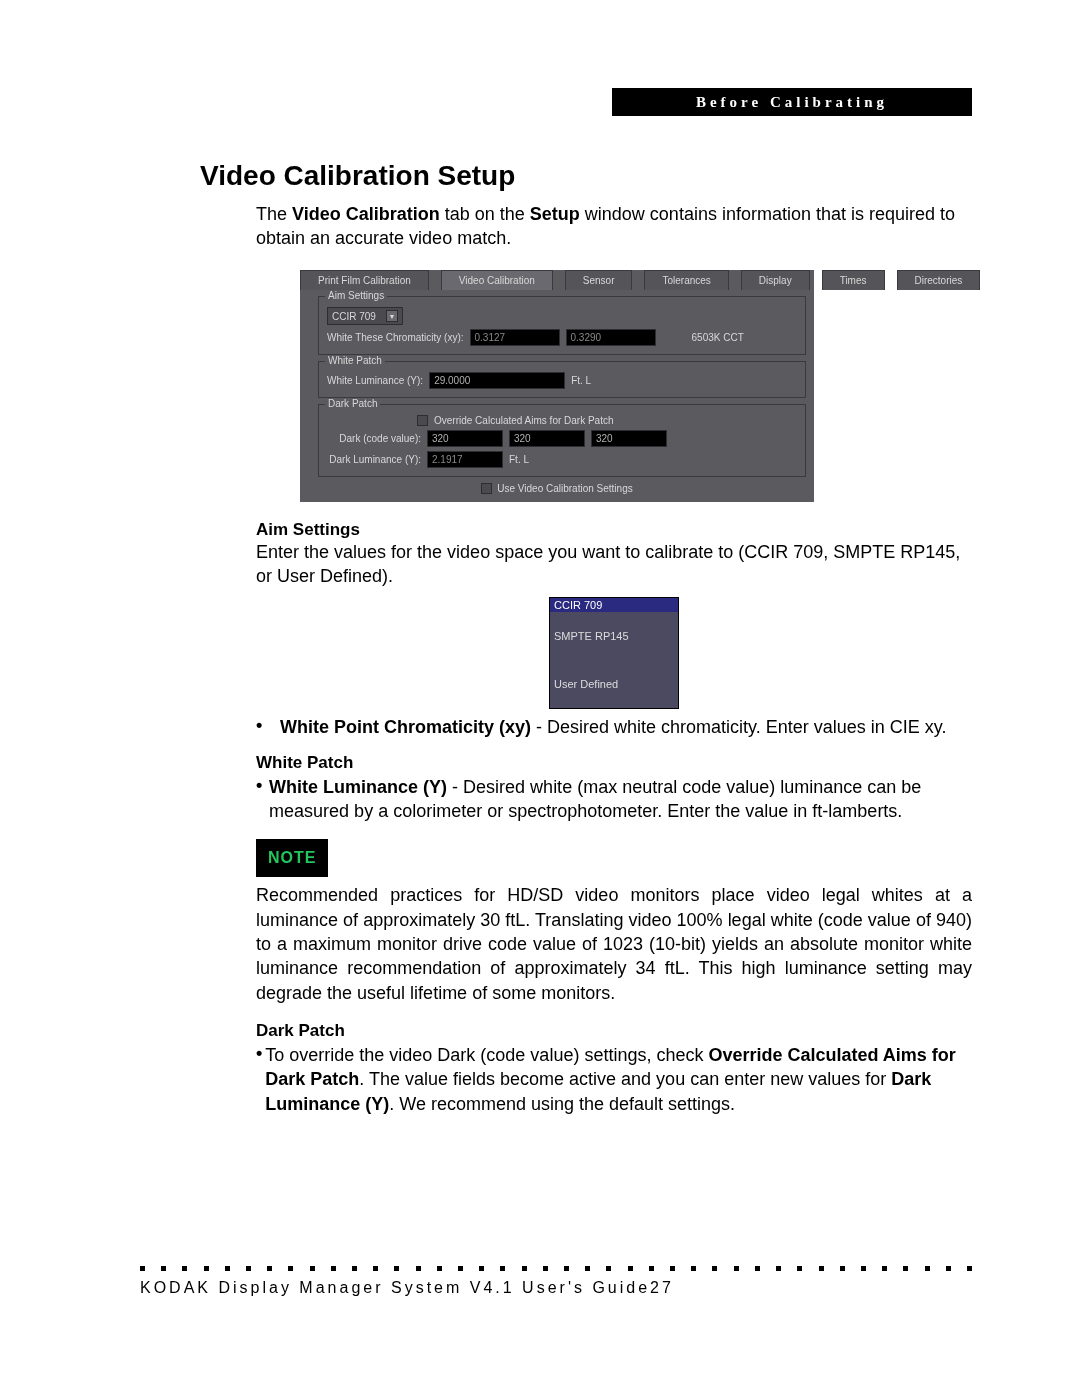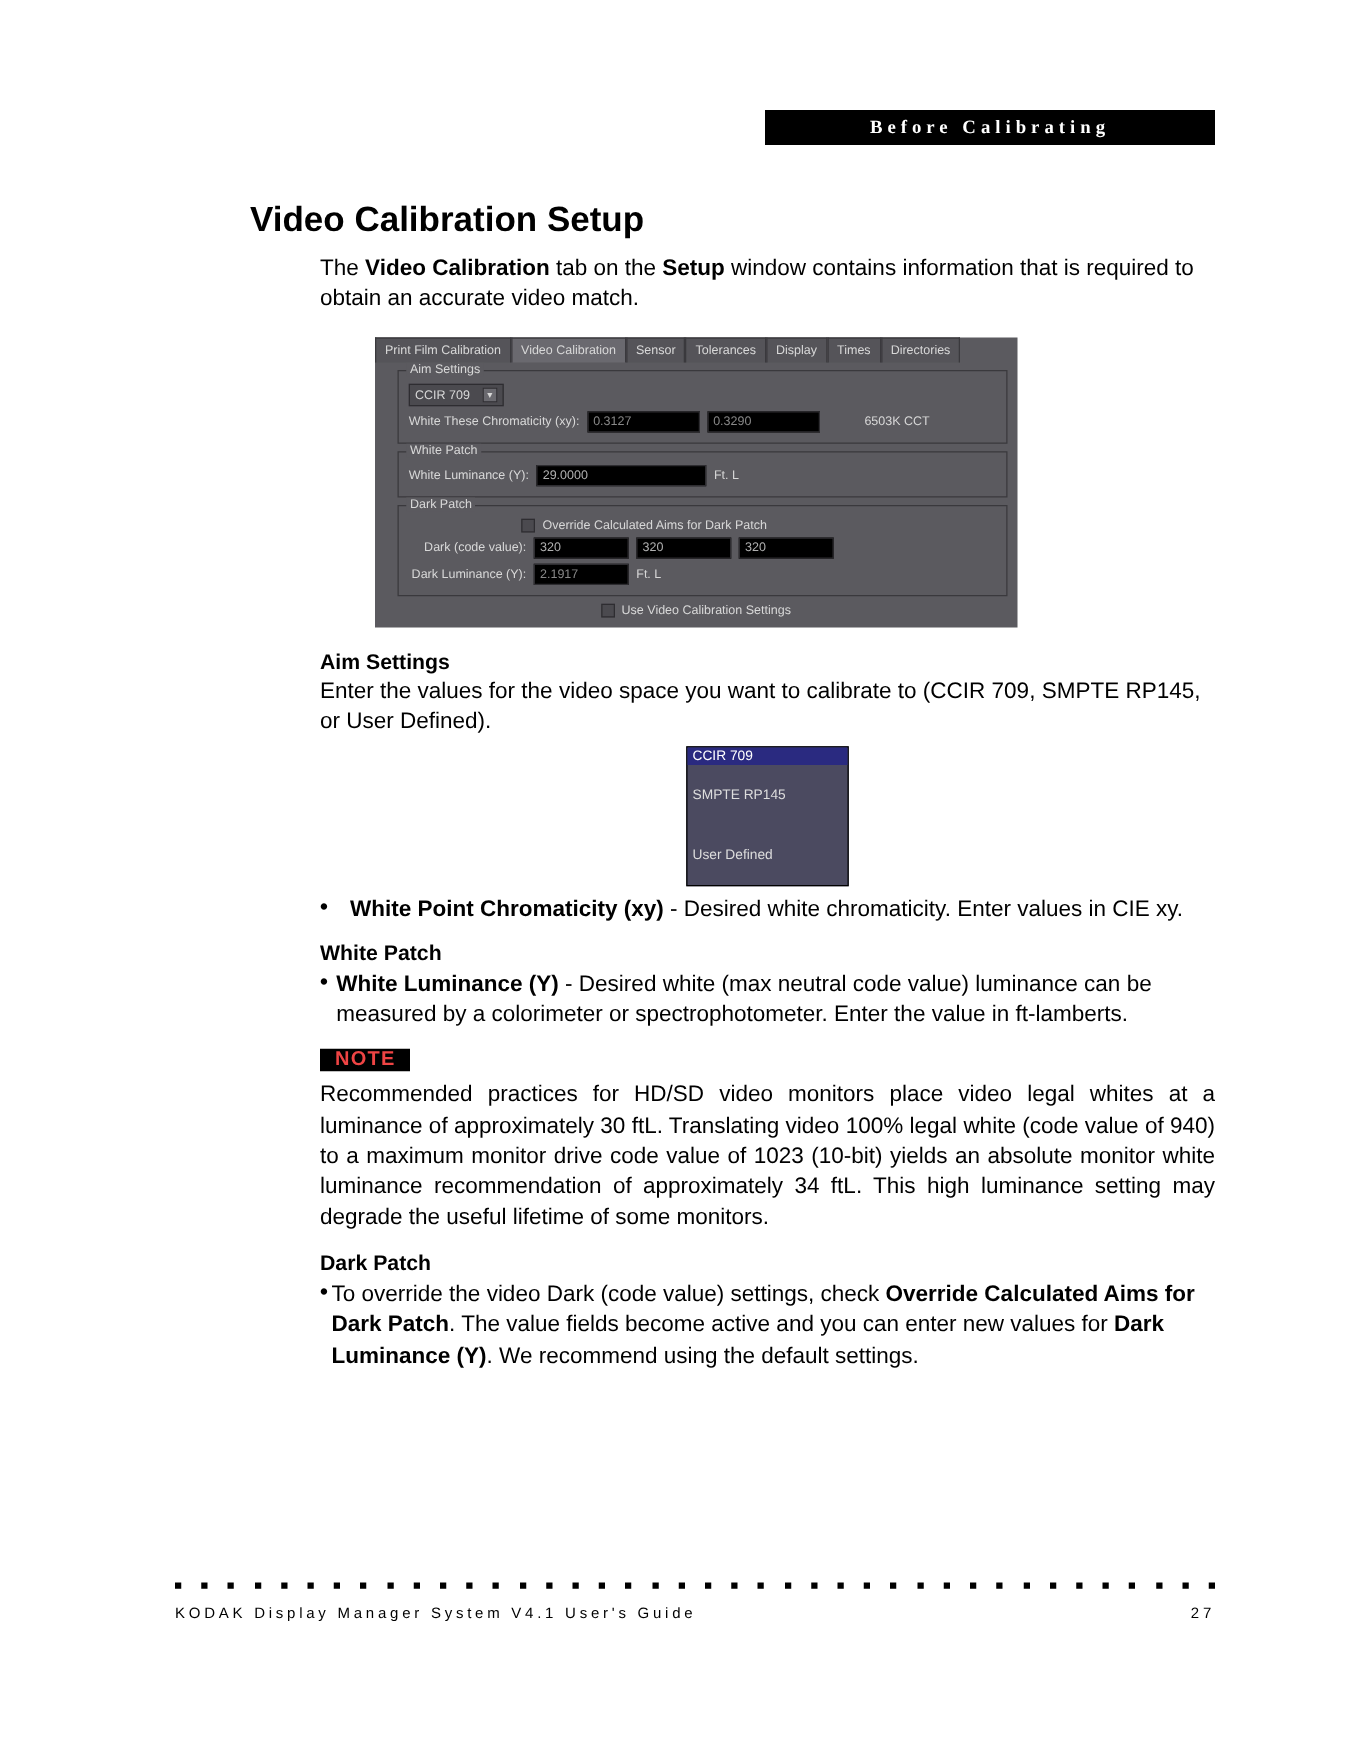--- a/index.html
+++ b/index.html
@@ -48,25 +48,25 @@
     left: 300px;
     width: 514px;
     background: #5b5a5f;
     font-family: Tahoma, Arial, sans-serif;
     font-size: 10px;
     color: #d8d8d8;
     padding-bottom: 8px;
   }
   .tabs { display: flex; }
   .tab {
-    padding: 4px 7px;
+    padding: 4px 17px;
     border: 1px solid #3a393d;
     border-bottom: none;
     background: #555459;
-    margin-right: 0px;
+    margin-right: 12px;
     white-space: nowrap;
   }
   .tab.active { background: #6a696f; }
   .fieldset {
     border: 1px solid #3a393d;
     margin: 6px 8px 4px 18px;
     padding: 6px 8px 8px 8px;
     position: relative;
   }
   .legend {
@@ -136,43 +136,42 @@
     font-size: 11px;
     color: #ddd;
   }
   .dropdown-img .sel { background: #2a2a80; color: #fff; padding: 1px 4px; }
   .dropdown-img .opt { padding: 18px 4px; }
   .bullet-row { display: flex; }
   .bullet-dot { width: 24px; font-size: 18px; font-weight: bold; }
   .note-badge {
     display: inline-block;
     background: #000;
-    color: #ef4444;
+    color: #22c55e;
     font-weight: bold;
-    padding: 0 12px;
+    padding: 10px 12px;
     font-size: 16px;
     letter-spacing: 1px;
   }
   .dots {
     position: absolute;
     left: 140px;
     right: 108px;
     bottom: 126px;
     display: flex;
     justify-content: space-between;
   }
   .dots span { width: 5px; height: 5px; background: #000; }
   .footer {
     position: absolute;
     bottom: 100px;
     left: 140px;
     right: 108px;
     display: flex;
-    justify-content: space-between;
-    font-size: 12px;
+    font-size: 16px;
     letter-spacing: 3px;
     color: #000;
   }
 </style>
 </head>
 <body>
 
 <div class="header-bar">Before Calibrating</div>
 
 <h1 class="page-title">Video Calibration Setup</h1>

